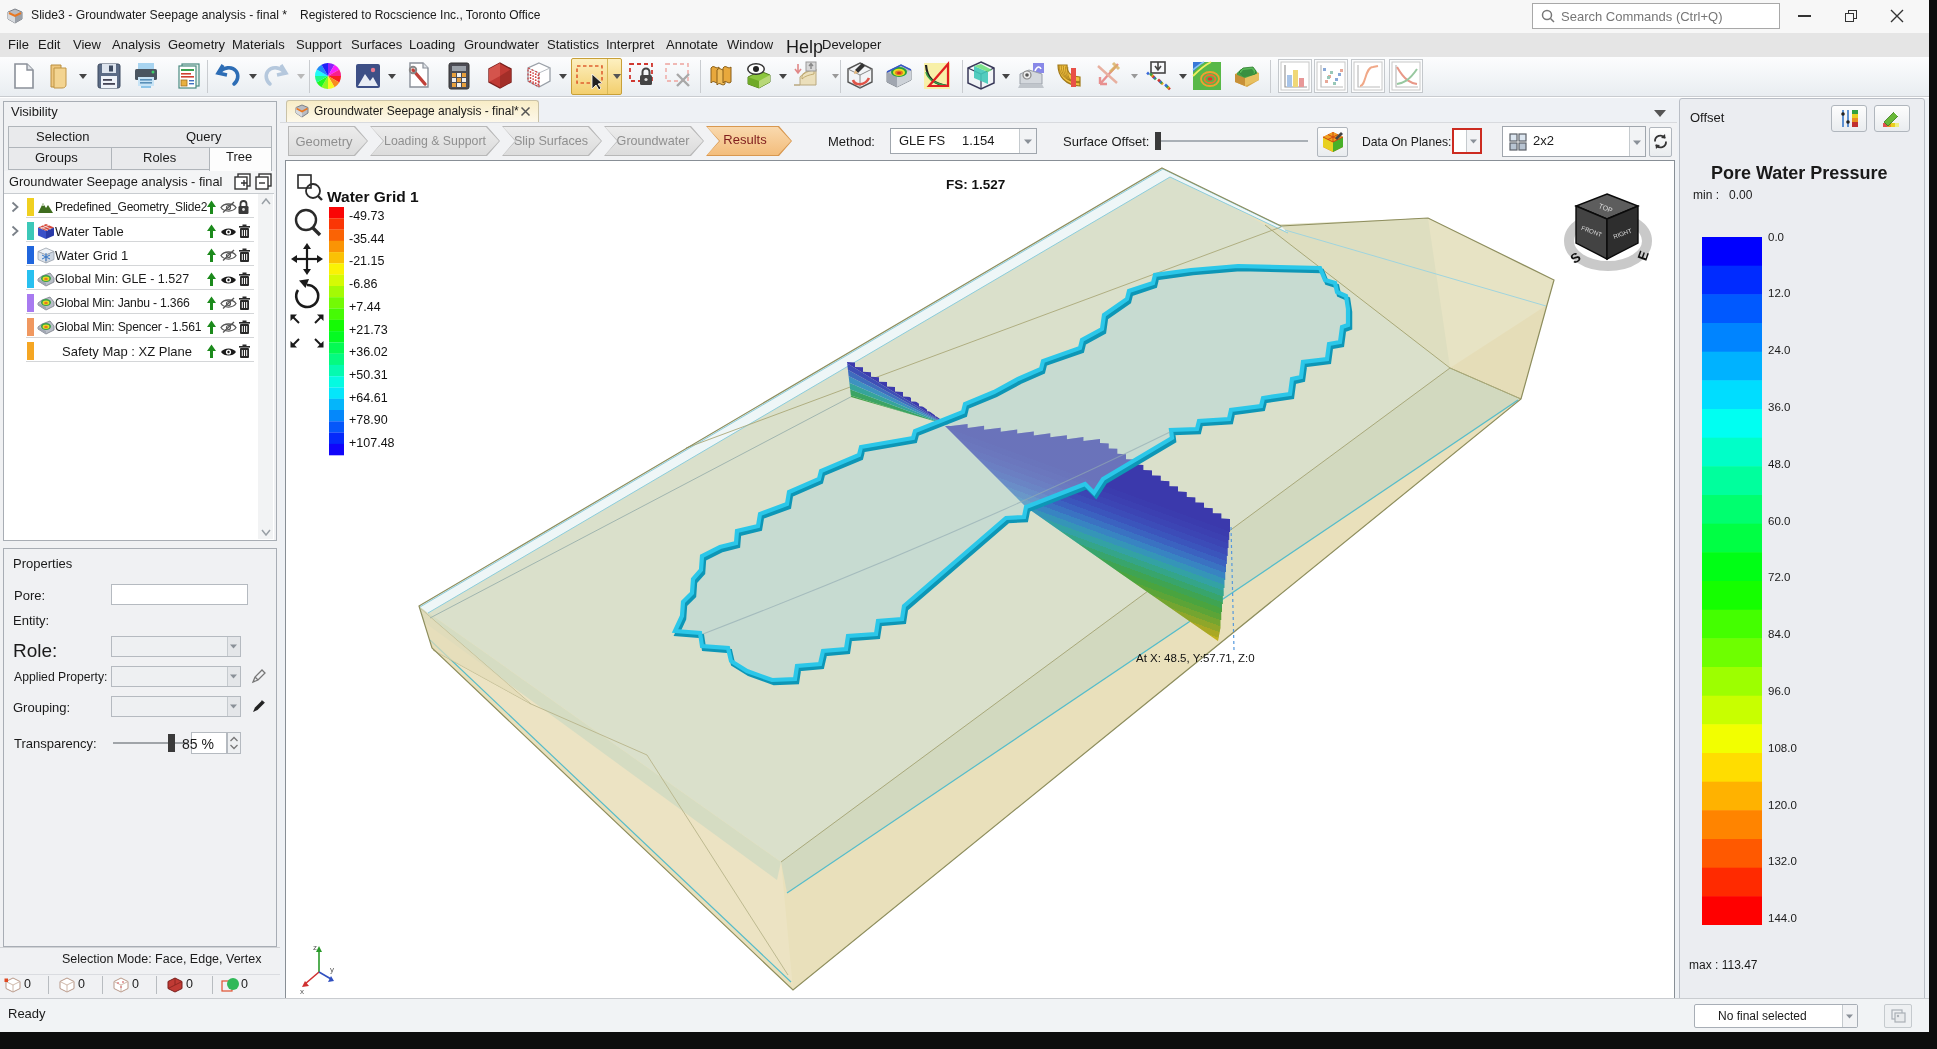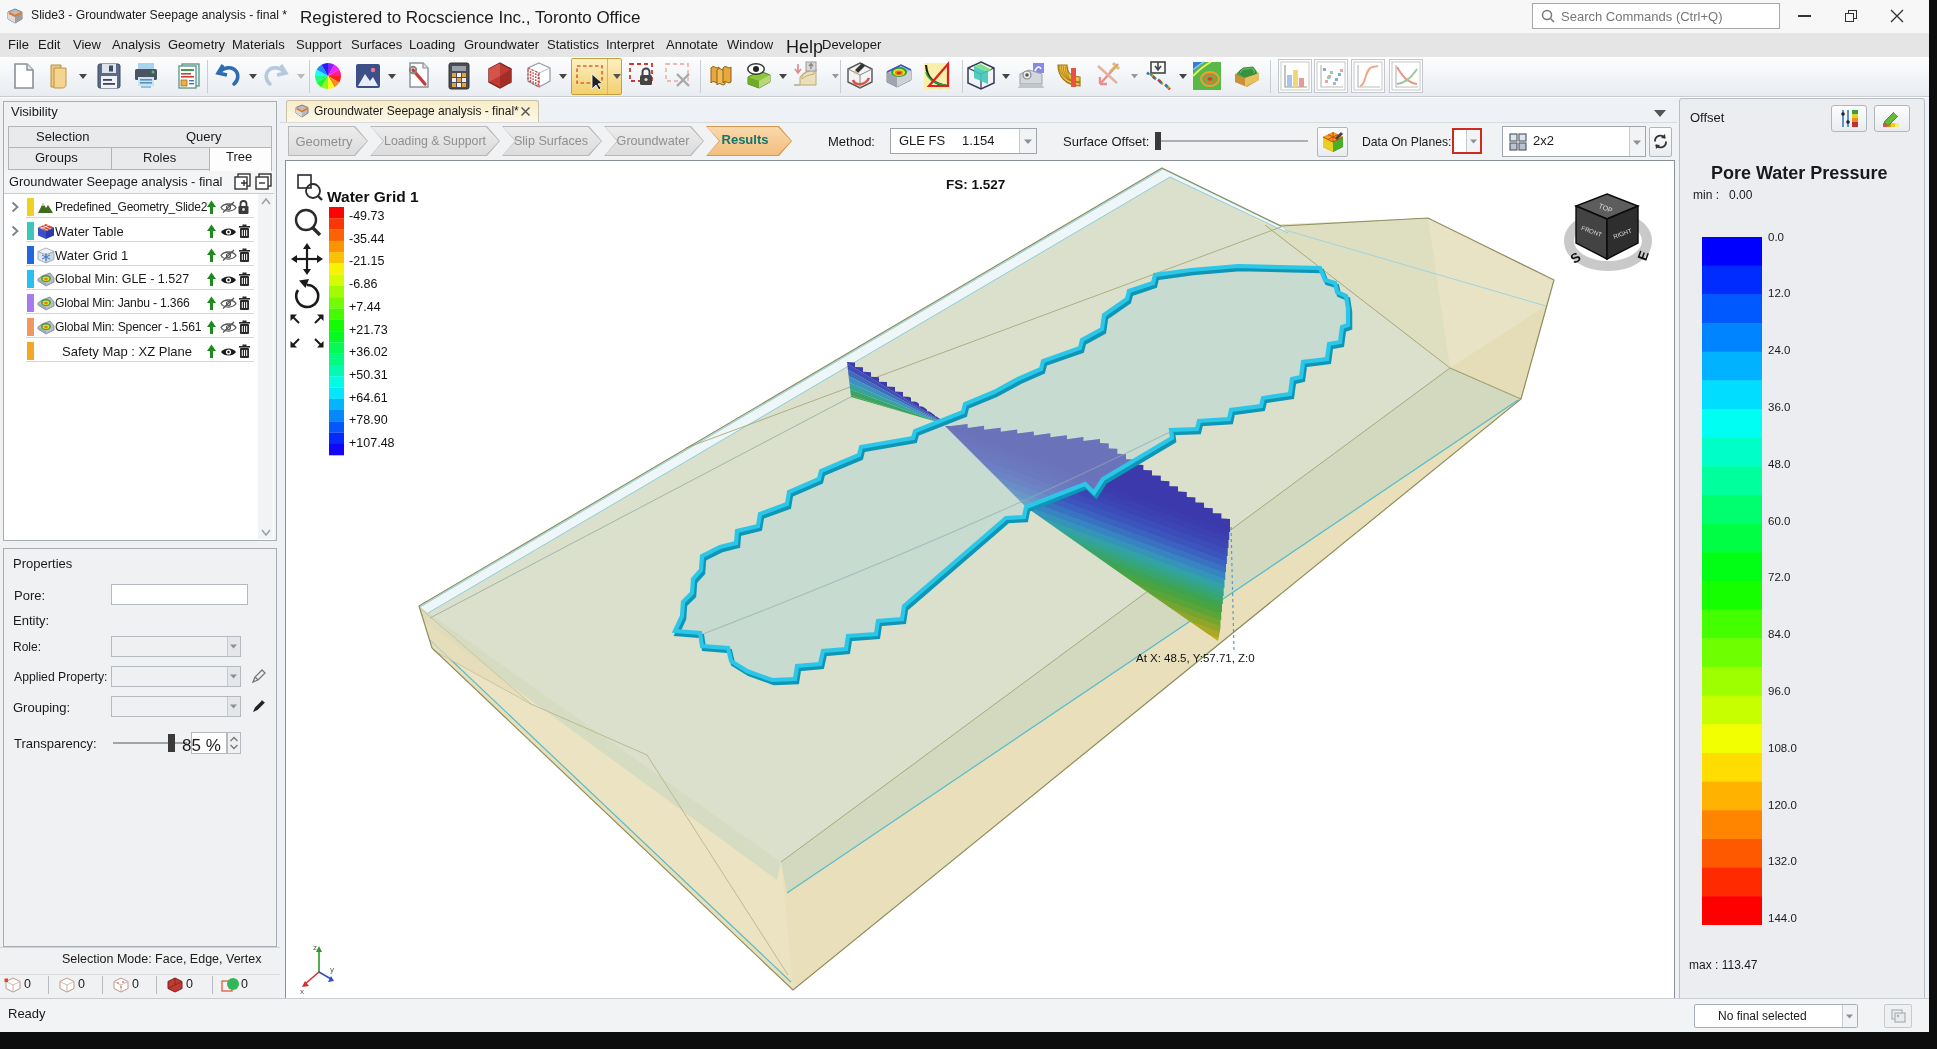--- a/index.html
+++ b/index.html
@@ -10,21 +10,21 @@
 <body>
 
 <div class="abs" style="left:0;top:0;width:1937px;height:33px;background:#f7f7f7"></div>
 <svg class="abs" style="left:6px;top:7px" width="19" height="19" viewBox="0 0 19 19">
  <polygon points="9,2 16,5 16,12 9,16 2,12 2,5" fill="#b9bcc2" stroke="#7d8188" stroke-width="1"></polygon>
  <polygon points="2,5 9,8 9,16 2,12" fill="#d7dade"></polygon>
  <polygon points="9,8 16,5 16,12 9,16" fill="#9ba0a8"></polygon>
  <path d="M3,6 L9,9 L15,6" stroke="#e87722" stroke-width="2" fill="none"></path>
 </svg>
 <div class="tx" style="left:31px;top:8px;font-size:12.2px">Slide3 - Groundwater Seepage analysis - final *</div>
-<div class="tx" style="left:300px;top:8px;font-size:17px">Registered to Rocscience Inc., Toronto Office</div>
+<div class="tx" style="left:300px;top:8px;font-size:12px">Registered to Rocscience Inc., Toronto Office</div>
 <div class="abs" style="left:1532px;top:3px;width:248px;height:26px;background:#fff;border:1px solid #a8a8a8"></div>
 <svg class="abs" style="left:1540px;top:8px" width="16" height="16" viewBox="0 0 16 16">
     <circle cx="7" cy="7" r="4.5" fill="none" stroke="#777" stroke-width="1.5"></circle>
     <line x1="10.5" y1="10.5" x2="14" y2="14" stroke="#777" stroke-width="1.5"></line>
   </svg>
 <div class="tx" style="left:1561px;top:9px;font-size:13px;color:#767676">Search Commands (Ctrl+Q)</div>
 <div class="abs" style="left:1798px;top:15px;width:13px;height:1.6px;background:#333"></div>
 <div class="abs" style="left:1848px;top:10px;width:9px;height:9px;border:1.4px solid #333;background:transparent"></div>
 <div class="abs" style="left:1845px;top:13px;width:9px;height:9px;border:1.4px solid #333;background:#f7f7f7"></div>
 <svg class="abs" style="left:1890px;top:9px" width="14" height="14" viewBox="0 0 14 14">
@@ -597,21 +597,21 @@
     <rect x="4.5" y="0.5" width="4" height="1.8" fill="#2a2a2a"></rect>
     <line x1="4.3" y1="6" x2="4.3" y2="12" stroke="#fff" stroke-width="1"></line>
     <line x1="6.5" y1="6" x2="6.5" y2="12" stroke="#fff" stroke-width="1"></line>
     <line x1="8.7" y1="6" x2="8.7" y2="12" stroke="#fff" stroke-width="1"></line>
   </svg>
 <div class="abs" style="left:3px;top:548px;width:274px;height:399px;border:1px solid #a8adb4;background:#f0f1f3"></div>
 <div class="tx" style="left:13px;top:556px;font-size:13px">Properties</div>
 <div class="tx" style="left:14px;top:588px;font-size:13px">Pore:</div>
 <div class="abs" style="left:111px;top:584px;width:137px;height:21px;background:#fff;border:1px solid #b5bac0"></div>
 <div class="tx" style="left:13px;top:613px;font-size:13px">Entity:</div>
-<div class="tx" style="left:13px;top:640px;font-size:12px">Role:</div>
+<div class="tx" style="left:13px;top:640px;font-size:19px">Role:</div>
 <div class="abs" style="left:111px;top:636px;width:130px;height:21px;background:#eef0f2;border:1px solid #b5bac0"></div>
 <div class="abs" style="left:227px;top:637px;width:13px;height:19px;background:#e4e6e9;border-left:1px solid #c5cace"></div>
 <svg class="abs" style="left:229px;top:643px" width="9" height="7" viewBox="0 0 9 7">
     <path d="M1,1.5 h7 l-3.5,4 z" fill="#8a9098"></path>
   </svg>
 <div class="tx" style="left:14px;top:670px;font-size:12.2px">Applied Property:</div>
 <div class="abs" style="left:111px;top:666px;width:130px;height:21px;background:#eef0f2;border:1px solid #b5bac0"></div>
 <div class="abs" style="left:227px;top:667px;width:13px;height:19px;background:#e4e6e9;border-left:1px solid #c5cace"></div>
 <svg class="abs" style="left:229px;top:673px" width="9" height="7" viewBox="0 0 9 7">
     <path d="M1,1.5 h7 l-3.5,4 z" fill="#8a9098"></path>
@@ -626,21 +626,21 @@
     <path d="M1,1.5 h7 l-3.5,4 z" fill="#8a9098"></path>
   </svg>
 <svg class="abs" style="left:251px;top:698px" width="16" height="16" viewBox="0 0 16 16">
     <path d="M2,14 L4,9.5 L11,2.5 L13.5,5 L6.5,12 Z" fill="#222"></path>
     <path d="M11,2.5 L13.5,5" stroke="#222" stroke-width="1"></path>
   </svg>
 <div class="tx" style="left:14px;top:736px;font-size:13px">Transparency:</div>
 <div class="abs" style="left:113px;top:742px;width:74px;height:2px;background:#a0a4a8"></div>
 <div class="abs" style="left:168px;top:734px;width:7px;height:18px;background:#3a3a3a"></div>
 <div class="abs" style="left:191px;top:732px;width:36px;height:22px;background:#fff;border:1px solid #b5bac0"></div>
-<div class="tx" style="left:182px;top:736px;font-size:17px">85 %</div>
+<div class="tx" style="left:182px;top:736px;font-size:14px">85 %</div>
 <div class="abs" style="left:227px;top:732px;width:14px;height:22px;background:#eef0f2;border:1px solid #b5bac0"></div>
 <svg class="abs" style="left:229px;top:735px" width="10" height="16" viewBox="0 0 10 16">
     <path d="M1.5,6 L5,2.5 L8.5,6" fill="none" stroke="#777" stroke-width="1.3"></path>
     <path d="M1.5,10 L5,13.5 L8.5,10" fill="none" stroke="#777" stroke-width="1.3"></path>
   </svg>
 <div class="abs" style="left:0;top:947px;width:280px;height:51px;background:#f0f1f3;border-top:1px solid #d0d2d5"></div>
 <div class="tx" style="left:62px;top:952px;font-size:12.5px">Selection Mode: Face, Edge, Vertex</div>
 <div class="abs" style="left:0;top:974px;width:280px;height:1px;background:#dadce0"></div>
 <svg class="abs" style="left:4px;top:976px" width="19" height="18" viewBox="0 0 19 18">
     <polygon points="9,2 16,5.5 16,12.5 9,16 2,12.5 2,5.5" fill="#fff" stroke="#b89888" stroke-width="1"></polygon>
@@ -697,21 +697,21 @@
 <div class="abs" style="left:371px;top:127px;width:128px;height:28px;background:linear-gradient(#ececec,#dcdcdc);clip-path:polygon(0 0, calc(100% - 13px) 0, 100% 50%, calc(100% - 13px) 100%, 0 100%, 13px 50%)"></div>
 <div class="abs" style="left:370px;top:127px;width:130px;height:28px;display:flex;align-items:center;justify-content:center;font-size:12.3px;color:#8f8f8f;font-weight:400;padding-left:10px;padding-right:10px">Loading &amp; Support</div>
 <div class="abs" style="left:502px;top:126px;width:100px;height:30px;background:#b8b8b8;clip-path:polygon(0 0, calc(100% - 13px) 0, 100% 50%, calc(100% - 13px) 100%, 0 100%, 13px 50%)"></div>
 <div class="abs" style="left:503px;top:127px;width:98px;height:28px;background:linear-gradient(#ececec,#dcdcdc);clip-path:polygon(0 0, calc(100% - 13px) 0, 100% 50%, calc(100% - 13px) 100%, 0 100%, 13px 50%)"></div>
 <div class="abs" style="left:502px;top:127px;width:100px;height:28px;display:flex;align-items:center;justify-content:center;font-size:12.6px;color:#8f8f8f;font-weight:400;padding-left:8px;padding-right:10px">Slip Surfaces</div>
 <div class="abs" style="left:604px;top:126px;width:100px;height:30px;background:#b8b8b8;clip-path:polygon(0 0, calc(100% - 13px) 0, 100% 50%, calc(100% - 13px) 100%, 0 100%, 13px 50%)"></div>
 <div class="abs" style="left:605px;top:127px;width:98px;height:28px;background:linear-gradient(#ececec,#dcdcdc);clip-path:polygon(0 0, calc(100% - 13px) 0, 100% 50%, calc(100% - 13px) 100%, 0 100%, 13px 50%)"></div>
 <div class="abs" style="left:604px;top:127px;width:100px;height:28px;display:flex;align-items:center;justify-content:center;font-size:12.6px;color:#8f8f8f;font-weight:400;padding-left:8px;padding-right:10px">Groundwater</div>
 <div class="abs" style="left:706px;top:126px;width:86px;height:30px;background:#d89850;clip-path:polygon(0 0, calc(100% - 13px) 0, 100% 50%, calc(100% - 13px) 100%, 0 100%, 13px 50%)"></div>
 <div class="abs" style="left:707px;top:127px;width:84px;height:28px;background:linear-gradient(#f9d9ae,#f3bd7c);clip-path:polygon(0 0, calc(100% - 13px) 0, 100% 50%, calc(100% - 13px) 100%, 0 100%, 13px 50%)"></div>
-<div class="abs" style="left:706px;top:127px;width:86px;height:24px;display:flex;align-items:center;justify-content:center;font-size:13px;color:#0f766e;font-weight:700;padding-right:8px">Results</div>
+<div class="abs" style="left:706px;top:127px;width:86px;height:24px;display:flex;align-items:center;justify-content:center;font-size:13px;color:#7f1d1d;font-weight:400;padding-right:8px">Results</div>
 <div class="tx" style="left:828px;top:134px;font-size:13px">Method:</div>
 <div class="abs" style="left:890px;top:128px;width:147px;height:26px;background:#fff;border:1px solid #a0a6ad"></div>
 <div class="tx" style="left:899px;top:133px;font-size:13px">GLE FS</div>
 <div class="tx" style="left:962px;top:133px;font-size:13px">1.154</div>
 <div class="abs" style="left:1019px;top:129px;width:17px;height:24px;background:#f2f3f5;border-left:1px solid #c5cace"></div>
 <svg class="abs" style="left:1023px;top:138px" width="10" height="8" viewBox="0 0 10 8">
     <path d="M1,1.5 h8 l-4,4.5 z" fill="#8a9098"></path>
   </svg>
 <div class="tx" style="left:1063px;top:134px;font-size:13px">Surface Offset:</div>
 <div class="abs" style="left:1160px;top:140px;width:148px;height:2px;background:#aab0b6"></div>

